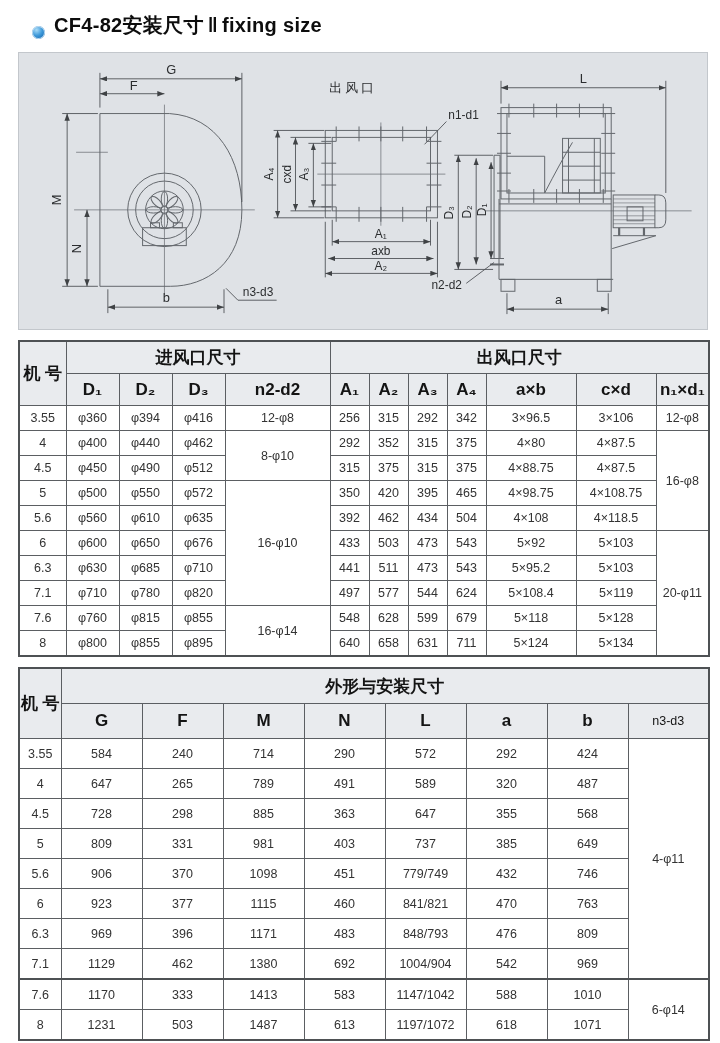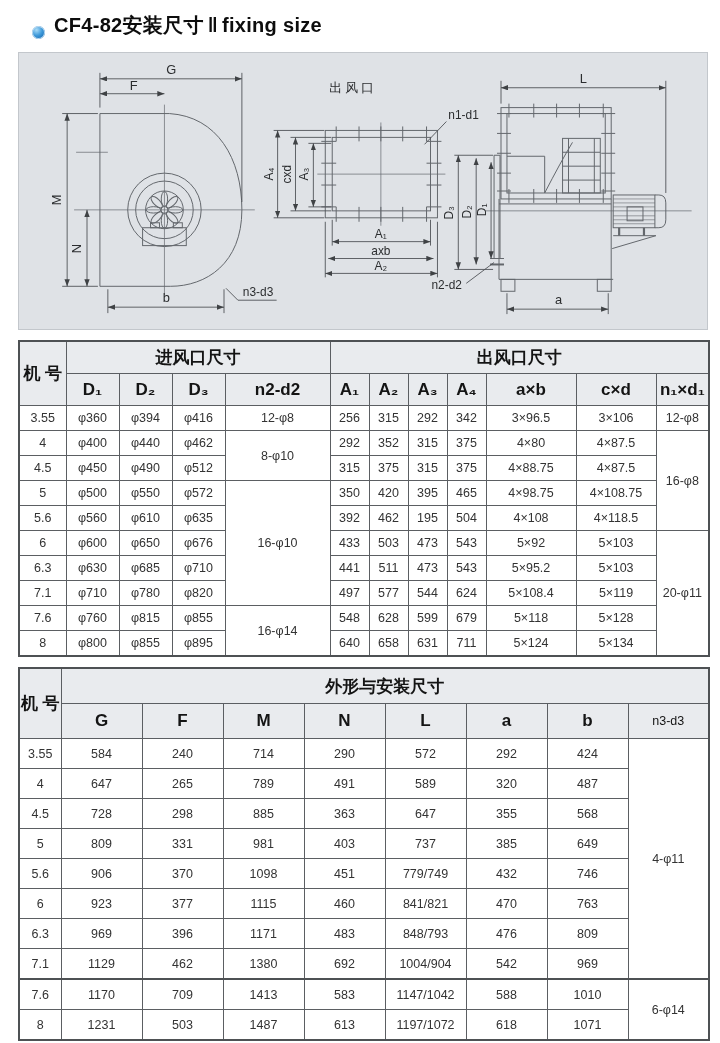--- a/index.html
+++ b/index.html
@@ -306,21 +306,21 @@
       <td>4×98.75</td>
       <td>4×108.75</td>
     </tr>
     <tr>
       <td>5.6</td>
       <td>φ560</td>
       <td>φ610</td>
       <td>φ635</td>
       <td>392</td>
       <td>462</td>
-      <td>195</td>
+      <td>434</td>
       <td>504</td>
       <td>4×108</td>
       <td>4×118.5</td>
     </tr>
     <tr>
       <td>6</td>
       <td>φ600</td>
       <td>φ650</td>
       <td>φ676</td>
       <td>433</td>
@@ -487,21 +487,21 @@
       <td>462</td>
       <td>1380</td>
       <td>692</td>
       <td>1004/904</td>
       <td>542</td>
       <td>969</td>
     </tr>
     <tr class="thick">
       <td>7.6</td>
       <td>1170</td>
-      <td>709</td>
+      <td>333</td>
       <td>1413</td>
       <td>583</td>
       <td>1147/1042</td>
       <td>588</td>
       <td>1010</td>
       <td rowspan="2">6-φ14</td>
     </tr>
     <tr>
       <td>8</td>
       <td>1231</td>

